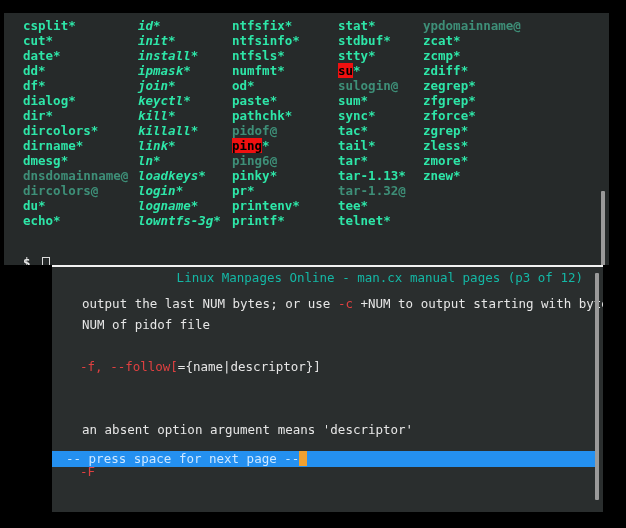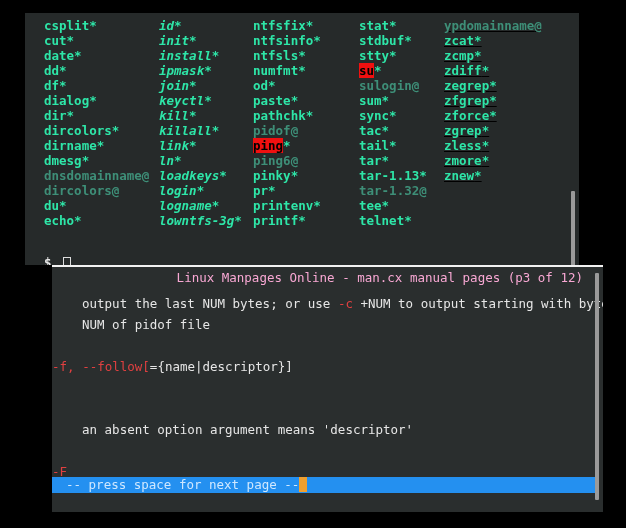--- a/index.html
+++ b/index.html
@@ -16,23 +16,23 @@
   #screen {
     position: relative;
     width: 626px;
     height: 528px;
     background: #000000;
   }
 
   
   #top-pane {
     position: absolute;
-    left: 25px;
+    left: 4px;
     top: 13px;
-    width: 554px;
+    width: 605px;
     height: 252px;
     background: #262a2a;
     overflow: hidden;
   }
 
   #ls-grid {
     position: absolute;
     left: 0;
     top: 0;
     width: 589px;
@@ -50,21 +50,21 @@
 
   .ls-cell {
     position: absolute;
     white-space: pre;
   }
 
   .col0 { left: 19px; }
   .col1 { left: 134px; font-style: italic; }
   .col2 { left: 228px; }
   .col3 { left: 334px; }
-  .col4 { left: 419px; text-decoration: underline; }
+  .col4 { left: 419px; }
 
   .exe      { color: #2ee6a8; }
   .lnk      { color: #3e8f78; }
   .hl       { color: #000000; background: #f01010; }
   .star     { color: #2ee6a8; }
   .at       { color: #3e8f78; }
 
   #prompt-line {
     position: absolute;
     left: 19px;
@@ -119,48 +119,48 @@
 
   #manpage-title {
     position: absolute;
     left: 0;
     top: 2px;
     width: 545px;
     text-align: right;
     padding-right: 14px;
     font-size: 12.5px;
     line-height: 18px;
-    color: #f9a8d4;
+    color: #14b8a6;
     white-space: pre;
   }
 
   .man-body {
     position: absolute;
     left: 0;
     top: 26px;
     width: 551px;
   }
 
   .man-line {
     height: 21px;
     line-height: 21px;
     font-size: 12.5px;
     color: #e6e6e6;
     white-space: pre;
     padding-left: 0;
   }
   .man-line.ind { padding-left: 30px; }
-  .man-line.opt { }
+  .man-line.opt { padding-left: 28px; }
   .man-line.blank { height: 21px; }
   .red { color: #e04040; }
 
   #statusbar {
     position: absolute;
     left: 0;
-    top: 210px;
+    top: 184px;
     width: 545px;
     height: 16px;
     background: #2490f0;
     font-size: 12.5px;
     line-height: 16px;
     white-space: pre;
     color: #cfe8ff;
     padding-left: 14px;
   }
   #status-cursor {

